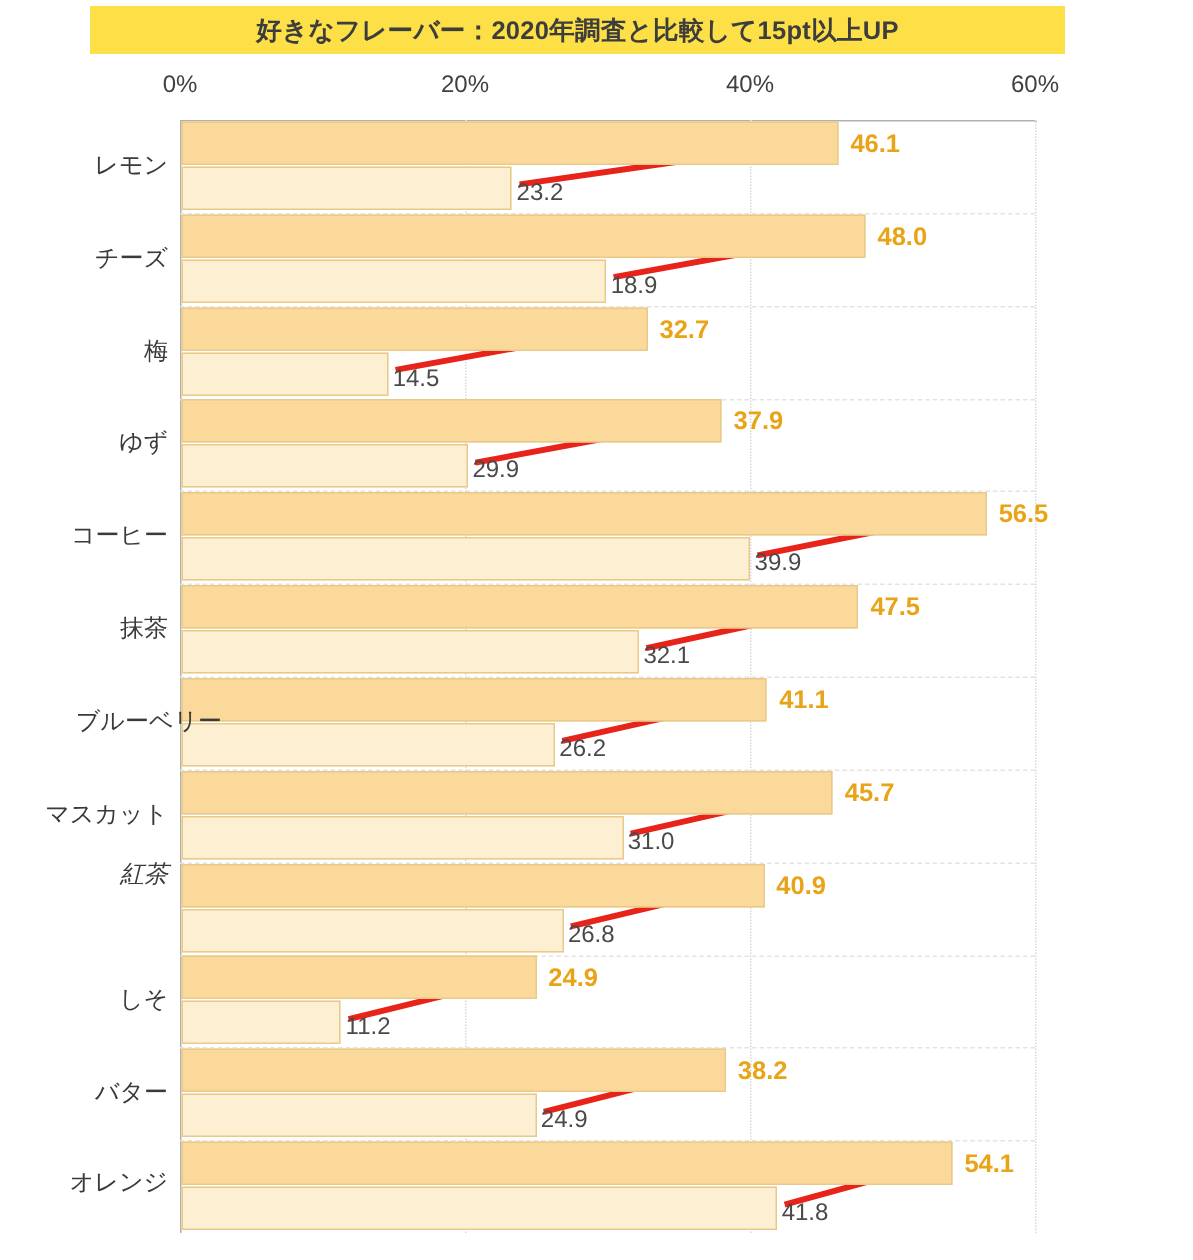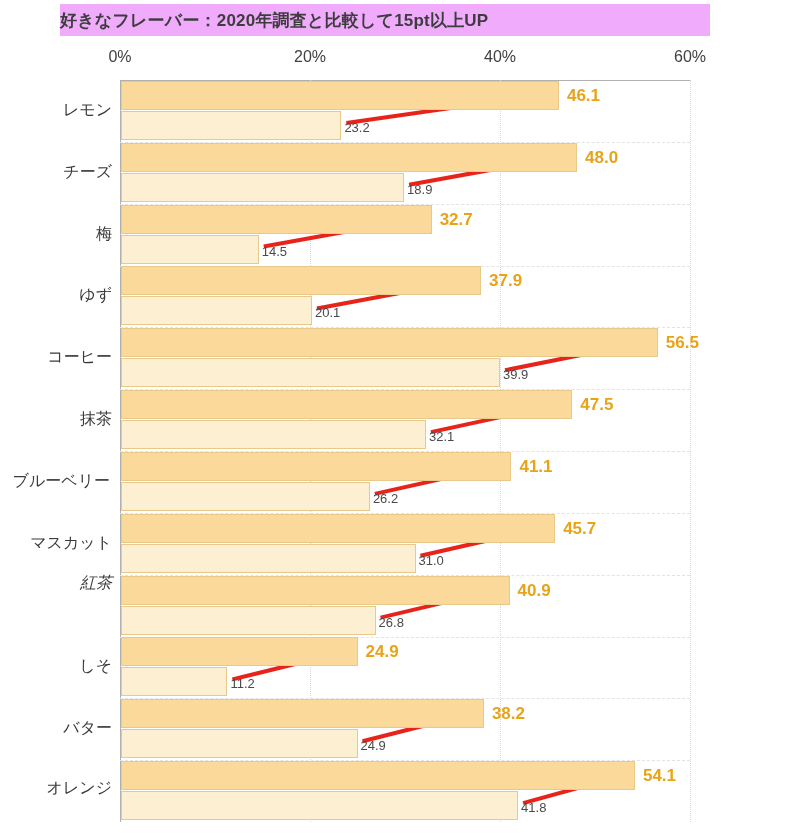--- a/index.html
+++ b/index.html
@@ -19,24 +19,24 @@
     width: 795px;
     height: 840px;
   }
   
   .title-bar {
     position: absolute;
     left: 60px;
     top: 4px;
     width: 650px;
     height: 32px;
-    background: #f0abfc;
+    background: #fde047;
     display: flex;
     align-items: center;
-    justify-content: flex-start;
+    justify-content: center;
   }
   .title-text {
     font-size: 17px;
     font-weight: bold;
     color: #3d3d3d;
     letter-spacing: 0.2px;
     white-space: nowrap;
   }
   
   .plot {
@@ -114,21 +114,21 @@
   }
   .val-2023 {
     position: absolute;
     font-size: 17px;
     font-weight: bold;
     color: #e8a317;
     white-space: nowrap;
   }
   .val-2020 {
     position: absolute;
-    font-size: 13px;
+    font-size: 16px;
     color: #4a4a4a;
     white-space: nowrap;
     text-align: right;
   }
   .arrow-svg {
     position: absolute;
     left: 0;
     top: 0;
     width: 570px;
     height: 742px;
@@ -233,21 +233,21 @@
           <div class="bar bar-2023" style="top: 0.916667px; width: 310.65px;"></div>
           <div class="bar bar-2020" style="top: 30.9167px; width: 137.75px;"></div>
           <div class="val-2023" style="left: 319.65px; top: 5.91667px;">32.7</div>
           <div class="val-2020" style="left: 141.75px; top: 39.9167px;">14.5</div>
         </div>
         <div class="group-sep" style="top: 185.5px;"></div>
         <div class="group" style="top: 185.5px; height: 61.8333px;">
           <div class="bar bar-2023" style="top: 0.916667px; width: 360.05px;"></div>
           <div class="bar bar-2020" style="top: 30.9167px; width: 190.95px;"></div>
           <div class="val-2023" style="left: 369.05px; top: 5.91667px;">37.9</div>
-          <div class="val-2020" style="left: 194.95px; top: 39.9167px;">20.1</div>
+          <div class="val-2020" style="left: 194.95px; top: 39.9167px;">29.9</div>
         </div>
         <div class="group-sep" style="top: 247.333px;"></div>
         <div class="group" style="top: 247.333px; height: 61.8333px;">
           <div class="bar bar-2023" style="top: 0.916667px; width: 536.75px;"></div>
           <div class="bar bar-2020" style="top: 30.9167px; width: 379.05px;"></div>
           <div class="val-2023" style="left: 545.75px; top: 5.91667px;">56.5</div>
           <div class="val-2020" style="left: 383.05px; top: 39.9167px;">39.9</div>
         </div>
         <div class="group-sep" style="top: 309.167px;"></div>
         <div class="group" style="top: 309.167px; height: 61.8333px;">
@@ -301,21 +301,21 @@
       </div>
   </div>
 
   <div id="catlabels">
       <div class="cat-label" style="top: 99.9167px; right: 683px;">レモン</div>
       <div class="cat-label" style="top: 161.75px; right: 683px;">チーズ</div>
       <div class="cat-label" style="top: 223.583px; right: 683px;">梅</div>
       <div class="cat-label" style="top: 285.417px; right: 683px;">ゆず</div>
       <div class="cat-label" style="top: 347.25px; right: 683px;">コーヒー</div>
       <div class="cat-label" style="top: 409.083px; right: 683px;">抹茶</div>
-      <div class="cat-label" style="top: 470.917px; right: 685px;">ブルーベリー</div>
+      <div class="cat-label" style="top: 470.917px; right: 647px;">ブルーベリー</div>
       <div class="cat-label" style="top: 532.75px; right: 683px;">マスカット</div>
       <div class="cat-label" style="top: 573px; right: 683px; font-style: italic;">紅茶</div>
       <div class="cat-label" style="top: 656.417px; right: 683px;">しそ</div>
       <div class="cat-label" style="top: 718.25px; right: 683px;">バター</div>
       <div class="cat-label" style="top: 778px; right: 683px;">オレンジ</div>
     </div>
 
 
 </div>
 

